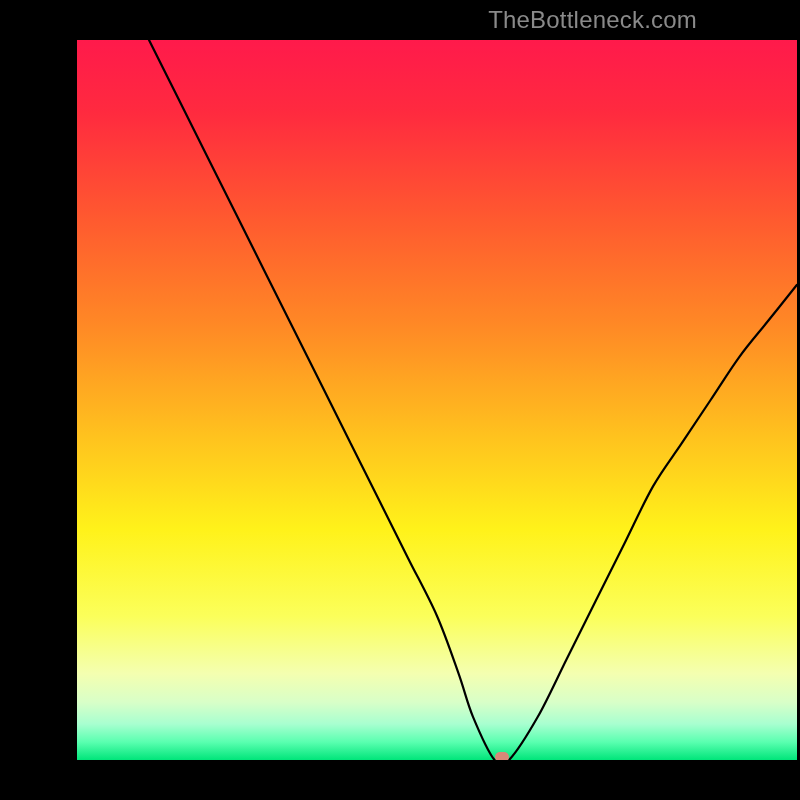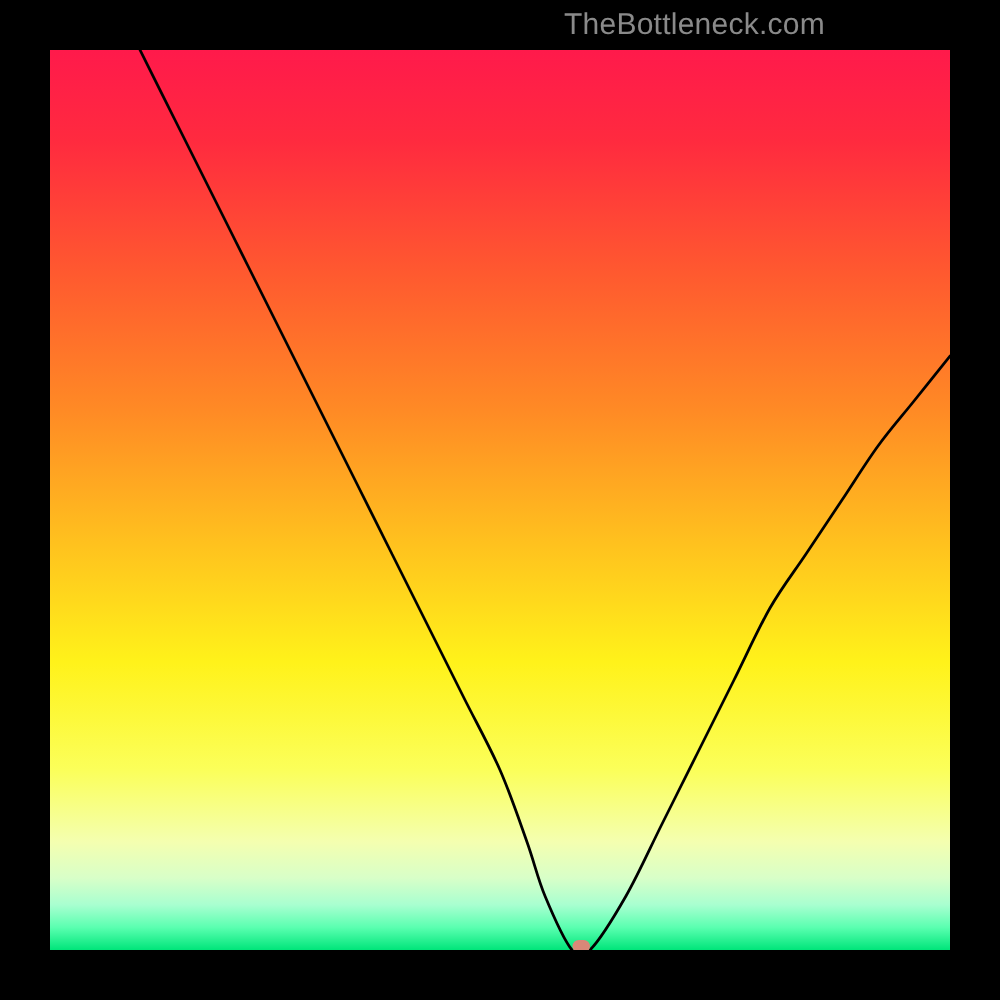--- a/index.html
+++ b/index.html
@@ -8,20 +8,21 @@
     width: 800px;
     height: 800px;
     background: #000;
     font-family: Arial, Helvetica, sans-serif;
   }
   .frame {
     position: relative;
     width: 672px;
     height: 800px;
     background: #000;
+    margin-left: 37px;
   }
   .plot-area {
     position: absolute;
     left: 40px;
     top: 40px;
     width: 720px;
     height: 720px;
     overflow: hidden;
   }
   .gradient {

